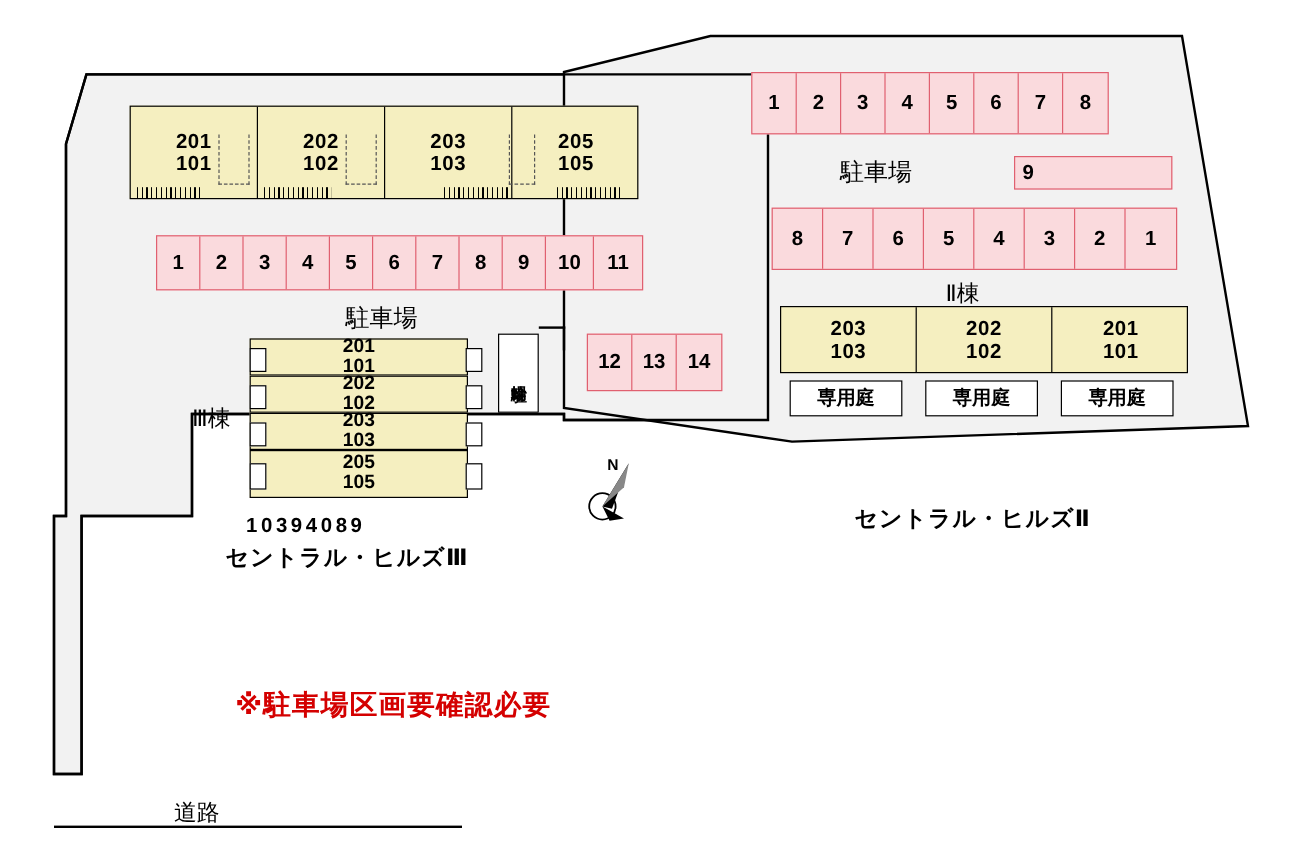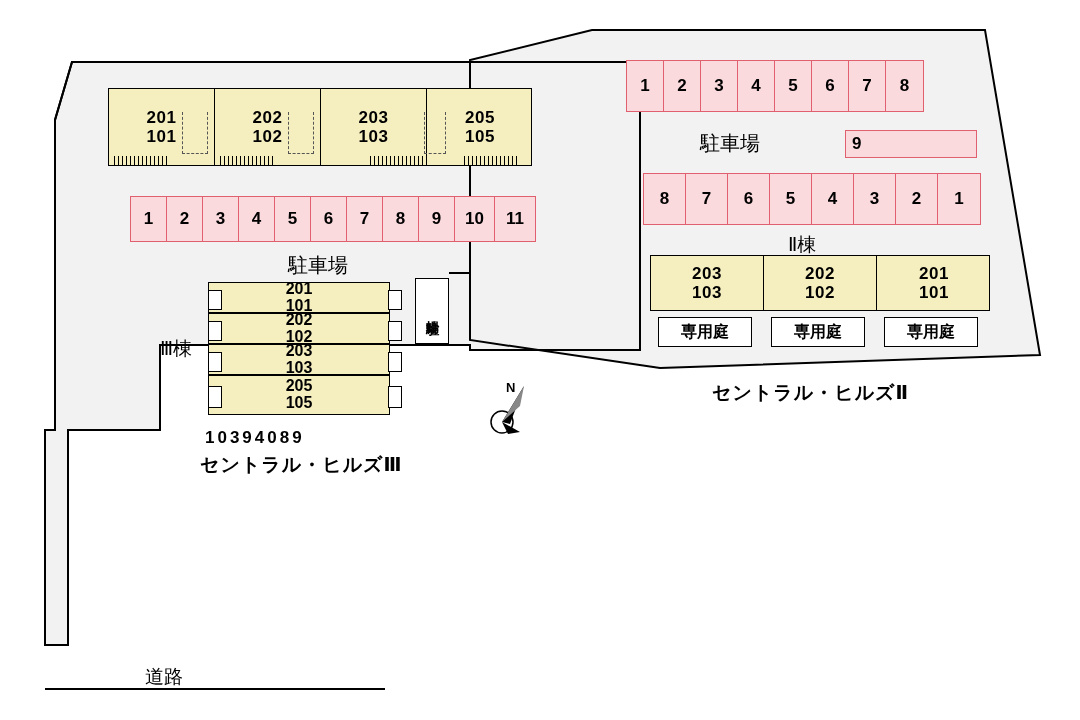--- a/index.html
+++ b/index.html
@@ -142,20 +142,25 @@
     <div class="pk" style="width:36px;height:100%;">6</div>
     <div class="pk" style="width:36px;height:100%;">7</div>
     <div class="pk" style="width:36px;height:100%;">8</div>
     <div class="pk" style="width:36px;height:100%;">9</div>
     <div class="pk" style="width:40px;height:100%;">10</div>
     <div class="pk" style="width:40px;height:100%;">11</div>
   </div>
 
   <div class="lbl" style="left:288px;top:252px;font-size:20px;">駐車場</div>
 
+  <div class="pk-row" style="left:489px;top:278px;height:48px;">
+    <div class="pk" style="width:37px;height:100%;">12</div>
+    <div class="pk" style="width:37px;height:100%;">13</div>
+    <div class="pk" style="width:37px;height:100%;">14</div>
+  </div>
 
   <div class="bike" style="left:415px;top:278px;width:34px;height:66px;">
     <span style="writing-mode:vertical-rl;">駐輪場</span>
   </div>
   <div class="thin" style="left:449px;top:272px;width:22px;height:1.5px;"></div>
   <div class="thin" style="left:469px;top:272px;width:1.5px;height:20px;"></div>
 
   <div class="lbl" style="left:160px;top:336px;font-size:19px;">Ⅲ棟</div>
 
   <div class="m3row" style="left:208px;top:282px;width:182px;height:31px;">
@@ -186,21 +191,21 @@
   <div class="m3tab" style="left:208px;top:290px;width:14px;height:20px;"></div>
   <div class="m3tab" style="left:208px;top:321px;width:14px;height:20px;"></div>
   <div class="m3tab" style="left:208px;top:352px;width:14px;height:20px;"></div>
   <div class="m3tab" style="left:208px;top:386px;width:14px;height:22px;"></div>
   <div class="m3tab" style="left:388px;top:290px;width:14px;height:20px;"></div>
   <div class="m3tab" style="left:388px;top:321px;width:14px;height:20px;"></div>
   <div class="m3tab" style="left:388px;top:352px;width:14px;height:20px;"></div>
   <div class="m3tab" style="left:388px;top:386px;width:14px;height:22px;"></div>
 
   <div class="lbl code" style="left:205px;top:428px;">10394089</div>
-  <div class="lbl name" style="left:200px;top:452px;text-align:right;">セントラル・ヒルズⅢ</div>
+  <div class="lbl name" style="left:188px;top:452px;text-align:right;">セントラル・ヒルズⅢ</div>
 
   <div class="compass-c" style="left:480px;top:378px;width:64px;height:70px;">
     <svg width="64" height="70" viewBox="0 0 64 70">
       <text x="26" y="14" font-size="13" font-family="Liberation Sans, sans-serif" font-weight="bold">N</text>
       <circle cx="22" cy="44" r="11" fill="#fff" stroke="#000" stroke-width="1.5"></circle>
       <polygon points="22,44 44,8 30,46" fill="#000"></polygon>
       <polygon points="22,44 44,8 40,28" fill="#888"></polygon>
       <polygon points="22,44 40,54 28,56" fill="#000"></polygon>
     </svg>
   </div>
@@ -247,16 +252,17 @@
     <div class="unit" style="left:226px;top:0;width:114px;height:100%;">
       <span>201</span>
       <span>101</span>
     </div>
   </div>
 
   <div class="garden" style="left:658px;top:317px;width:94px;height:30px;">専用庭</div>
   <div class="garden" style="left:771px;top:317px;width:94px;height:30px;">専用庭</div>
   <div class="garden" style="left:884px;top:317px;width:94px;height:30px;">専用庭</div>
 
-  <div class="lbl name" style="left:712px;top:380px;">セントラル・ヒルズⅡ</div>
-
+  <div class="lbl name" style="left:712px;top:419px;">セントラル・ヒルズⅡ</div>
+
+  <div class="lbl warn" style="left:196px;top:572px;">※駐車場区画要確認必要</div>
 
 </div>
 
 </body></html>

